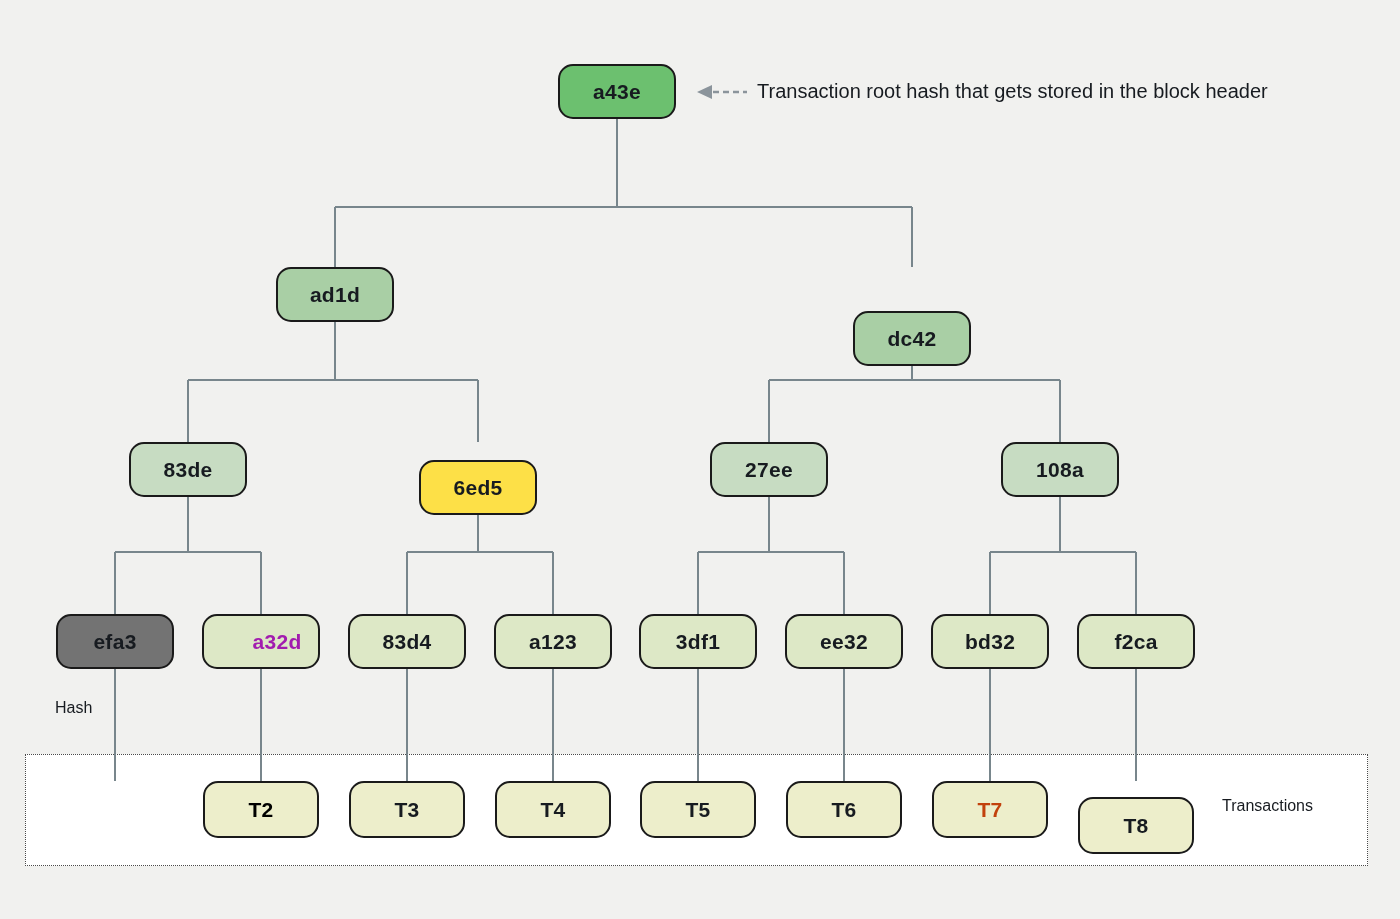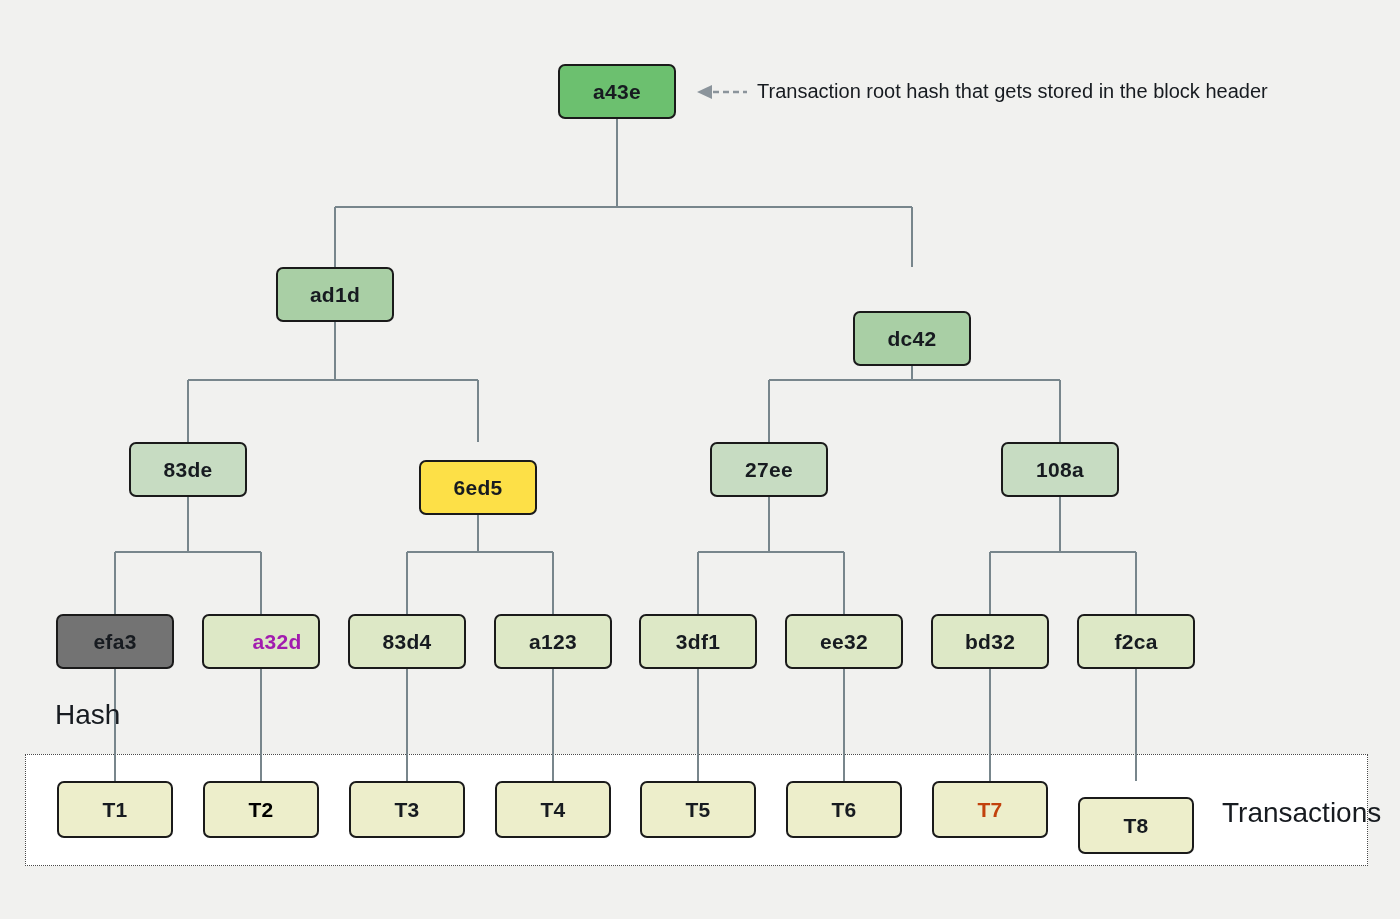--- a/index.html
+++ b/index.html
@@ -30,37 +30,37 @@
     border: 1.5px dotted #4a4a4a;
     box-sizing: border-box;
     z-index: 1;
   }
   .node {
     position: absolute;
     width: 118px;
     height: 55px;
     box-sizing: border-box;
     border: 2px solid #0f766e;
-    border-radius: 7px;
+    border-radius: 15px;
     display: flex;
     align-items: center;
     justify-content: center;
     font-size: 21px;
     font-weight: 700;
     letter-spacing: 0.3px;
     z-index: 3;
   }
   .t-node {
     width: 116px;
     height: 57px;
     top: 781px;
   }
   .side-label {
     position: absolute;
-    font-size: 28px;
+    font-size: 16px;
     font-weight: 400;
     z-index: 4;
     white-space: nowrap;
   }
   .annotation {
     position: absolute;
     left: 749px;
     top: 80px;
     font-size: 20px;
     font-weight: 400;
@@ -93,21 +93,20 @@
 
   <div class="node" style="left: 56px; top: 614px; background: #737373; border-color: rgb(26, 26, 26); color: rgb(23, 27, 32);">efa3</div>
   <div class="node" style="left: 202px; top: 614px; background: rgb(221, 232, 198); border-color: rgb(26, 26, 26); color: #a21caf; padding-left: 32px;">a32d</div>
   <div class="node" style="left: 348px; top: 614px; background: rgb(221, 232, 198); border-color: rgb(26, 26, 26); color: rgb(23, 27, 32);">83d4</div>
   <div class="node" style="left: 494px; top: 614px; background: rgb(221, 232, 198); border-color: rgb(26, 26, 26); color: rgb(23, 27, 32);">a123</div>
   <div class="node" style="left: 639px; top: 614px; background: rgb(221, 232, 198); border-color: rgb(26, 26, 26); color: rgb(23, 27, 32);">3df1</div>
   <div class="node" style="left: 785px; top: 614px; background: rgb(221, 232, 198); border-color: rgb(26, 26, 26); color: rgb(23, 27, 32);">ee32</div>
   <div class="node" style="left: 931px; top: 614px; background: rgb(221, 232, 198); border-color: rgb(26, 26, 26); color: rgb(23, 27, 32);">bd32</div>
   <div class="node" style="left: 1077px; top: 614px; background: rgb(221, 232, 198); border-color: rgb(26, 26, 26); color: rgb(23, 27, 32);">f2ca</div>
 
-  <div class="node t-node" style="left: 57px; background: rgb(237, 238, 203); border-color: rgb(26, 26, 26); color: rgb(23, 27, 32);">T1</div>
   <div class="node t-node" style="left: 203px; background: rgb(237, 238, 203); border-color: rgb(26, 26, 26); color: #000000;">T2</div>
   <div class="node t-node" style="left: 349px; background: rgb(237, 238, 203); border-color: rgb(26, 26, 26); color: rgb(23, 27, 32);">T3</div>
   <div class="node t-node" style="left: 495px; background: rgb(237, 238, 203); border-color: rgb(26, 26, 26); color: rgb(23, 27, 32);">T4</div>
   <div class="node t-node" style="left: 640px; background: rgb(237, 238, 203); border-color: rgb(26, 26, 26); color: rgb(23, 27, 32);">T5</div>
   <div class="node t-node" style="left: 786px; background: rgb(237, 238, 203); border-color: rgb(26, 26, 26); color: rgb(23, 27, 32);">T6</div>
   <div class="node t-node" style="left: 932px; background: rgb(237, 238, 203); border-color: rgb(26, 26, 26); color: #c2410c;">T7</div>
   <div class="node t-node" style="left: 1078px; background: rgb(237, 238, 203); border-color: rgb(26, 26, 26); color: rgb(23, 27, 32); margin-top: 16px;">T8</div>
 
   <div class="annotation" style="color: rgb(23, 27, 32); margin-left: 8px;">Transaction root hash that gets stored in the block header</div>
   <div class="side-label" style="left: 55px; top: 699px; color: rgb(23, 27, 32);">Hash</div>

